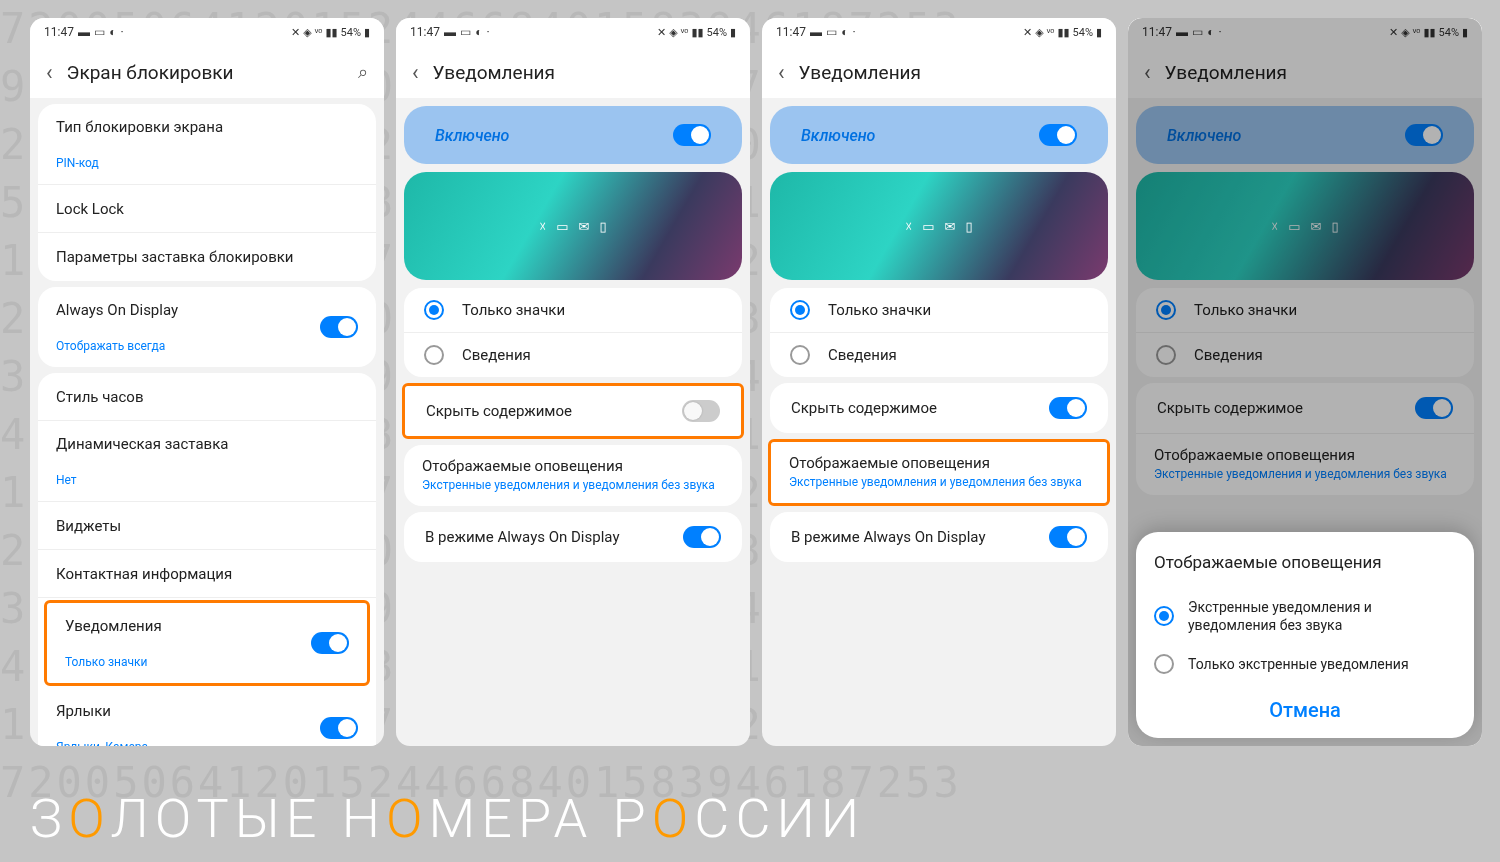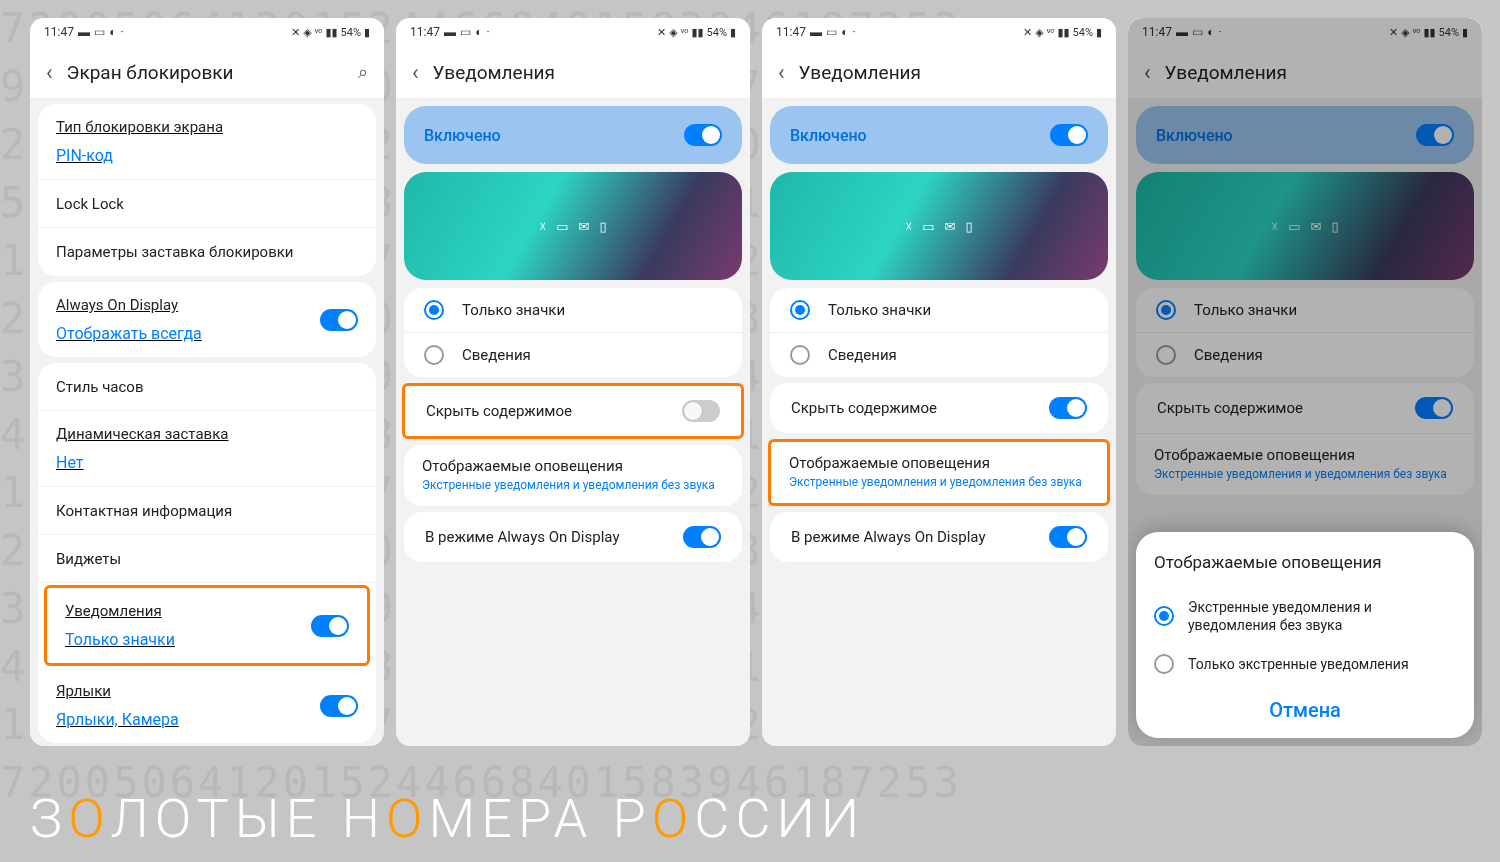--- a/index.html
+++ b/index.html
@@ -11,33 +11,33 @@
 .statusbar { height: 28px; display: flex; align-items: center; justify-content: space-between; padding: 0 14px; font-size: 12px; background: #fff; color: #333; }
 .statusbar .left { display: flex; align-items: center; gap: 4px; }
 .statusbar .right { display: flex; align-items: center; gap: 3px; font-size: 11px; }
 .header { height: 52px; display: flex; align-items: center; padding: 0 16px; gap: 14px; background: #fff; font-size: 19px; color: #222; }
 .header .back { font-size: 22px; color: #555; }
 .header .search { margin-left: auto; font-size: 18px; color: #555; }
 .content { flex: 1; overflow: hidden; }
 .section { background: #fff; border-radius: 18px; margin: 6px 8px; overflow: hidden; }
 .row { padding: 14px 18px; display: flex; align-items: center; justify-content: space-between; min-height: 48px; border-bottom: 1px solid #eee; }
 .row:last-child { border-bottom: none; }
-.row-text { display: flex; flex-direction: column; gap: 10px; flex: 1; text-decoration: underline; }
+.row-text { display: flex; flex-direction: column; gap: 20px; flex: 1; }
 .row-title { font-size: 15px; color: #222; }
-.row-sub { font-size: 16px; color: #0080ff; }
+.row-sub { font-size: 12px; color: #0080ff; }
 .toggle { width: 38px; height: 22px; border-radius: 11px; position: relative; }
 .toggle.on { background: #0080ff; }
 .toggle.off { background: #d0d0d0; }
 .toggle::after { content: ''; position: absolute; width: 18px; height: 18px; background: #fff; border-radius: 50%; top: 2px; }
 .toggle.on::after { right: 2px; }
 .toggle.off::after { left: 2px; }
 .toggle.off-dark { background: #ccc; }
 .toggle.off-dark::after { background: #f8f8f8; box-shadow: 0 0 2px rgba(0,0,0,0.2); }
 .highlight { border: 3px solid #ff7a00; border-radius: 6px; margin: 2px 6px; }
-.banner-on { background: #9bc4f0; border-radius: 22px; margin: 8px 8px; padding: 18px 20px; display: flex; align-items: center; justify-content: space-between; }
+.banner-on { background: #9bc4f0; border-radius: 22px; margin: 8px 8px; padding: 18px 31px; display: flex; align-items: center; justify-content: space-between; font-style: italic; }
 .banner-on .label { color: #0070e0; font-size: 16px; font-weight: 500; }
 .preview { height: 108px; border-radius: 22px; margin: 4px 8px 8px; background: linear-gradient(120deg, #1eb8a8 0%, #2dd4c4 40%, #3a3a5e 75%, #7a3a6e 100%); display: flex; align-items: center; justify-content: center; gap: 10px; color: #fff; font-size: 13px; }
 .radio-row { padding: 12px 20px; display: flex; align-items: center; gap: 18px; border-bottom: 1px solid #eee; }
 .radio-row:last-child { border-bottom: none; }
 .radio { width: 20px; height: 20px; border-radius: 50%; border: 2px solid #999; position: relative; flex-shrink: 0; }
 .radio.selected { border-color: #0080ff; }
 .radio.selected::after { content: ''; position: absolute; inset: 3px; background: #0080ff; border-radius: 50%; }
 .radio-label { font-size: 15px; color: #222; }
 .row-multi { padding: 12px 18px; border-bottom: 1px solid #eee; }
 .row-multi:last-child { border-bottom: none; }
@@ -121,24 +121,24 @@
       <div class="row">
             <span class="row-title">Стиль часов</span>
           </div>
       <div class="row">
         <div class="row-text">
               <span class="row-title">Динамическая заставка</span>
               <span class="row-sub">Нет</span>
             </div>
       </div>
       <div class="row">
+            <span class="row-title">Виджеты</span>
+          </div>
+      <div class="row">
             <span class="row-title">Контактная информация</span>
-          </div>
-      <div class="row">
-            <span class="row-title">Виджеты</span>
           </div>
       <div class="highlight">
         <div class="row" style="border:none">
           <div class="row-text">
                 <span class="row-title">Уведомления</span>
                 <span class="row-sub">Только значки</span>
               </div>
           <div class="toggle on"></div>
         </div>
       </div>

